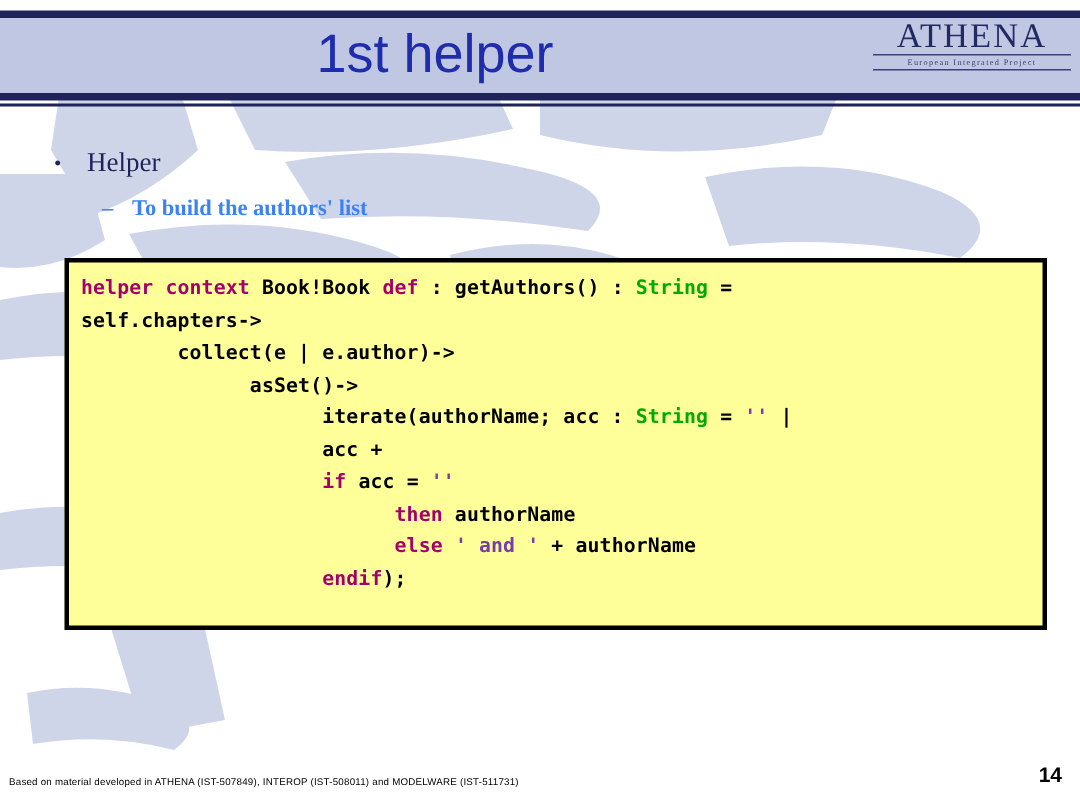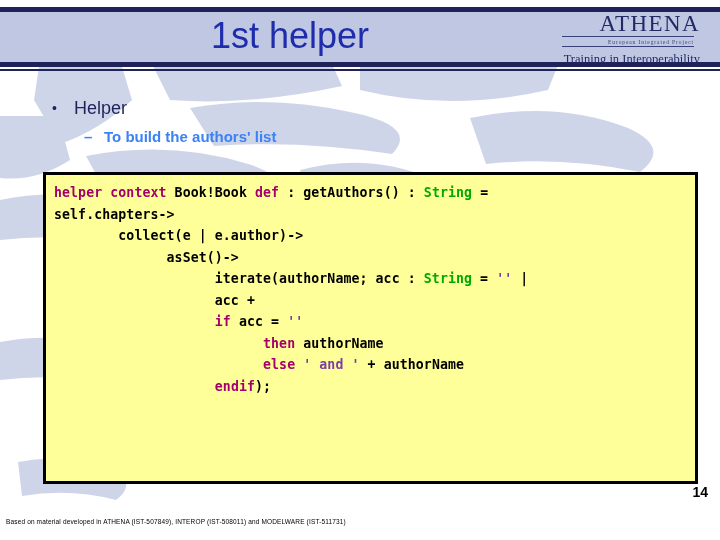--- a/index.html
+++ b/index.html
@@ -62,23 +62,23 @@
     color: #1f2dad;
     font-family: "Liberation Sans", sans-serif;
     letter-spacing: 0px;
     line-height: 36px;
     white-space: nowrap;
   }
 
   
   #logo {
     position: absolute;
-    right: 20px; top: 12px;
+    right: 0; top: 12px;
     width: 144px;
-    text-align: right;
+    text-align: center;
     color: #232a63;
   }
   #logo-name {
     font-family: "Liberation Serif", serif;
     font-size: 23px;
     letter-spacing: 1.4px;
     line-height: 23px;
     color: #232a63;
   }
   #logo-sub {
@@ -96,23 +96,24 @@
     font-family: "Liberation Serif", serif;
     font-size: 12.5px;
     line-height: 16px;
     margin-top: 4px;
     color: #232a63;
   }
 
   
   #bullets {
     position: absolute;
-    left: 16px; top: 96px;
+    left: 0; top: 96px;
     width: 672px;
     z-index: 3;
+    font-family: Liberation Serif, serif;
   }
   .b1 {
     position: relative;
     margin-left: 36px;
     font-size: 18px;
     color: #1f2359;
     line-height: 24px;
     white-space: nowrap;
   }
   .b1 .dot {
@@ -136,21 +137,21 @@
     display: inline-block;
     width: 20px;
     font-weight: bold;
   }
 
   
   #code-box {
     position: absolute;
     left: 43px; top: 172px;
     width: 655px;
-    height: 312px;
+    height: 248px;
     background: #ffff99;
     border: 3px solid #000000;
     box-sizing: border-box;
     z-index: 4;
   }
   #code {
     font-family: "DejaVu Sans Mono", monospace;
     font-size: 13.2px;
     font-weight: bold;
     line-height: 21.5px;
@@ -171,21 +172,21 @@
     left: 6px; top: 518px;
     font-size: 6.5px;
     color: #000000;
     font-family: "Liberation Sans", sans-serif;
     letter-spacing: 0.15px;
     white-space: nowrap;
     z-index: 6;
   }
   #page-num {
     position: absolute;
-    right: 12px; top: 484px;
+    right: 12px; top: 508px;
     font-size: 14px;
     font-weight: bold;
     color: #000000;
     font-family: "Liberation Sans", sans-serif;
     z-index: 6;
   }
 </style>
 </head>
 <body>
 
@@ -217,21 +218,20 @@
   <div class="hdr-rule-top"></div>
   <div class="hdr-band"></div>
   <div class="hdr-rule-bot"></div>
   <div class="hdr-rule-bot2"></div>
 
   <div id="slide-title">1st helper</div>
 
   <div id="logo">
     <div id="logo-name">ATHENA</div>
     <div id="logo-sub">European Integrated Project</div>
-    <div id="logo-tag">Training in Interoperability</div>
   </div>
 </div>
 
 <div id="bullets">
   <div class="b1">
     <span class="dot">•</span><span>Helper</span>
   </div>
   <div class="b2">
     <span class="dash">–</span><span>To build the authors' list</span>
   </div>

